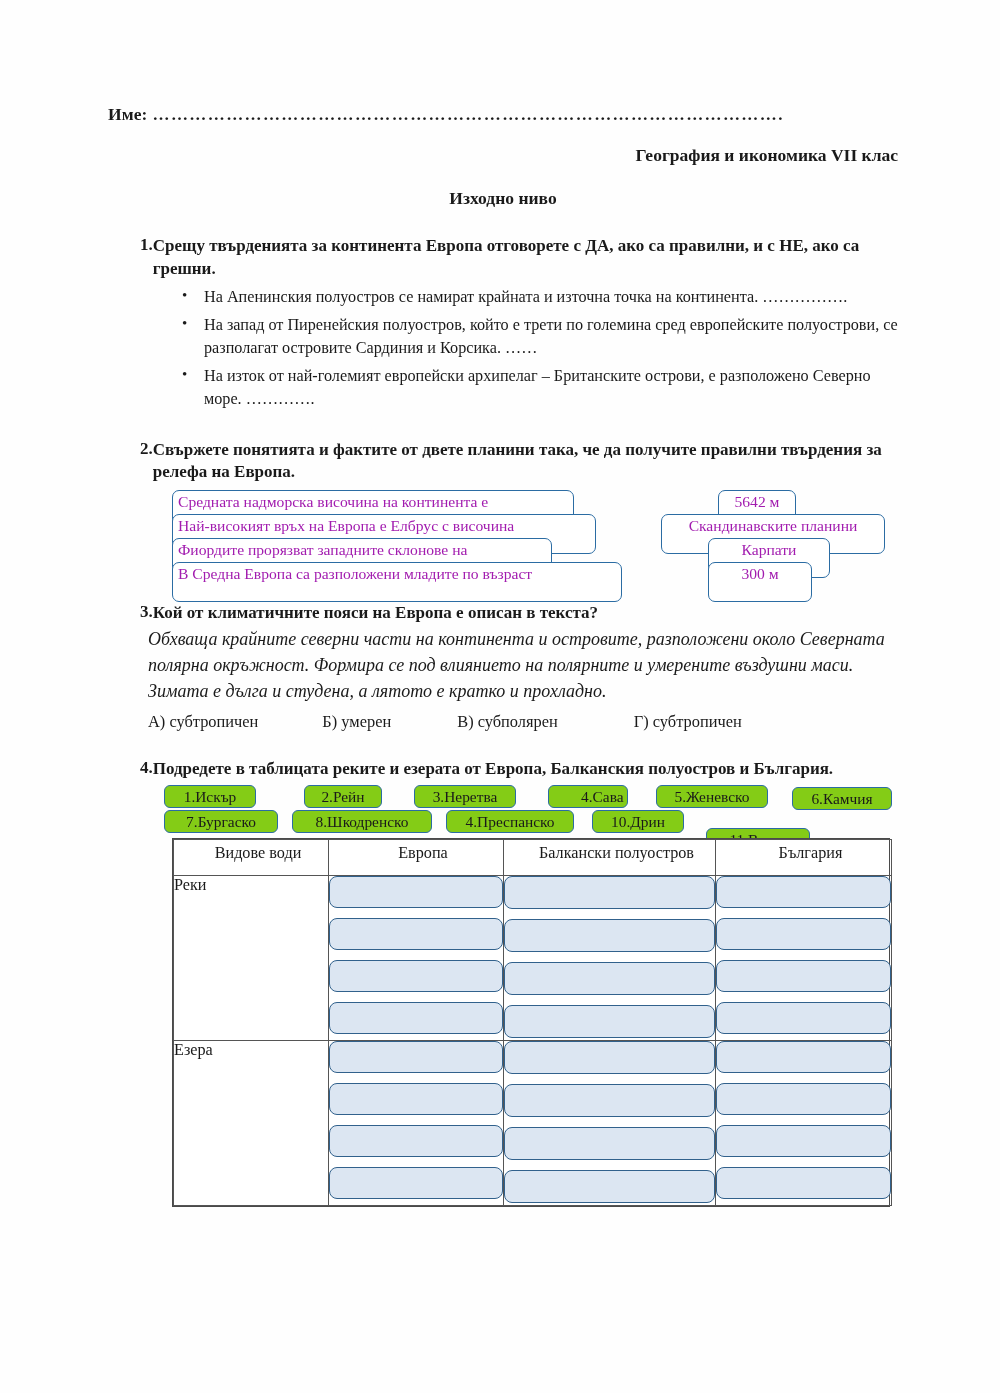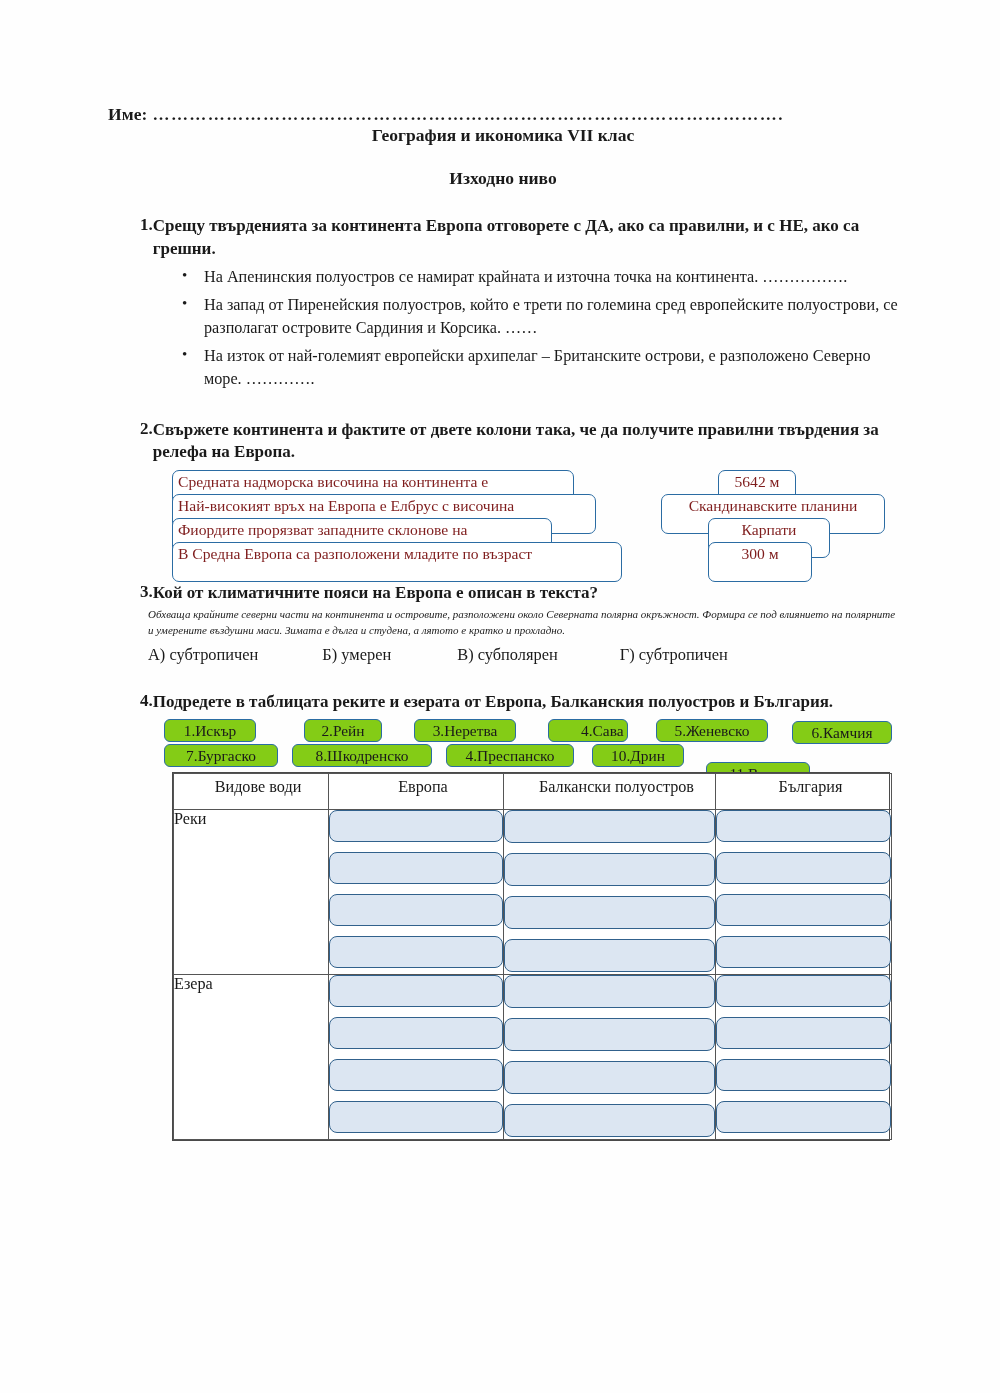--- a/index.html
+++ b/index.html
@@ -46,23 +46,24 @@
   .name-dots {
     flex: 1 1 auto;
     margin-left: 5px;
     overflow: hidden;
     font-weight: bold;
     letter-spacing: 1.4px;
     font-size: 17px;
   }
 
   .doc-title {
-    text-align: center;
+    text-align: right;
     font-weight: bold;
     font-size: 17.5px;
+    margin-top: 20px;
   }
   .doc-subtitle {
     text-align: center;
     font-weight: bold;
     font-size: 17.5px;
     margin-top: 22px;
   }
 
   
   .question {
@@ -105,53 +106,53 @@
     left: 74px;
     top: -1px;
     font-size: 15px;
   }
 
   .q-body {
     padding-left: 40px;
   }
   .italic-text {
     font-style: italic;
-    font-size: 11px;
+    font-size: 18px;
     line-height: 1.44;
     margin-top: 2px;
   }
   .options {
     font-size: 16.4px;
     margin-top: 7px;
     display: flex;
     gap: 20px;
   }
   .options .opt { white-space: nowrap; }
   .opt-0 { margin-right: 44px; }
   .opt-1 { margin-right: 46px; }
-  .opt-2 { margin-right: 42px; }
+  .opt-2 { margin-right: 56px; }
 
   
   .match-wrap {
     position: relative;
     margin-top: 6px;
     height: 96px;
   }
   .chip {
     position: absolute;
     box-sizing: border-box;
     border: 1.4px solid #2b6ca3;
     border-radius: 7px;
     background: #ffffff;
     font-size: 15.6px;
     line-height: 20px;
     height: 40px;
     padding: 1px 5px 0 5px;
     white-space: nowrap;
-    color: #7f1d1d;
+    color: #a21caf;
   }
   .chip.center { text-align: center; }
 
   
   .items-wrap {
     position: relative;
     margin-top: 5px;
     height: 52px;
   }
   .item-chip {
@@ -244,21 +245,21 @@
       <ul class="bullets">
         <li>На Апенинския полуостров се намират крайната и източна точка на континента. …………….</li>
         <li>На запад от Пиренейския полуостров, който е трети по големина сред европейските полуострови, се разполагат островите Сардиния и Корсика. ……</li>
         <li>На изток от най-големият европейски архипелаг – Британските острови, е разположено Северно море. ………….</li>
       </ul>
     </div>
 
     <div class="question" style="margin-top:28px;">
       <div class="q-head">
         <span class="q-num">2.</span>
-        <span class="q-text">Свържете континента и фактите от двете колони така, че да получите правилни твърдения за релефа на Европа.</span>
+        <span class="q-text">Свържете понятията и фактите от двете планини така, че да получите правилни твърдения за релефа на Европа.</span>
       </div>
 
       <div class="match-wrap">
 
         <div class="chip" style="left:64px;  top:0px;  width:402px;">Средната надморска височина на континента е</div>
         <div class="chip" style="left:64px;  top:24px; width:424px;">Най-високият връх на Европа е Елбрус с височина</div>
         <div class="chip" style="left:64px;  top:48px; width:380px;">Фиордите прорязват западните склонове на</div>
         <div class="chip" style="left:64px;  top:72px; width:450px;">В Средна Европа са разположени младите по възраст</div>
 
         <div class="chip center" style="left:610px; top:0px;  width:78px;">5642 м</div>

